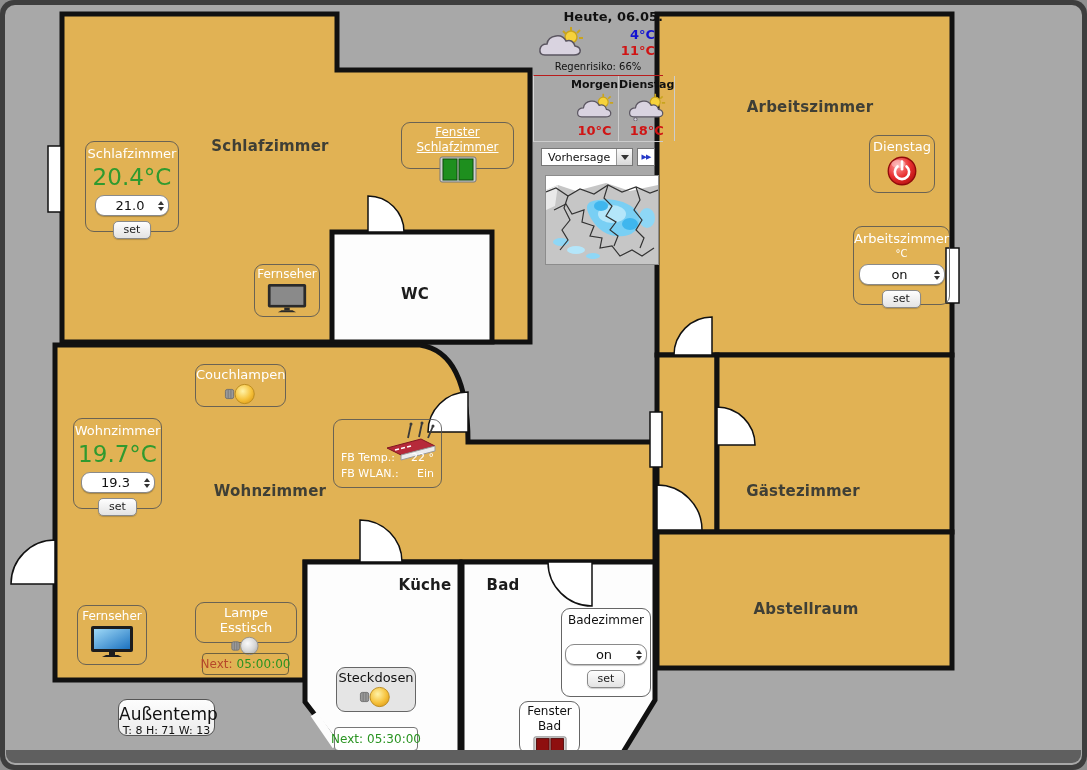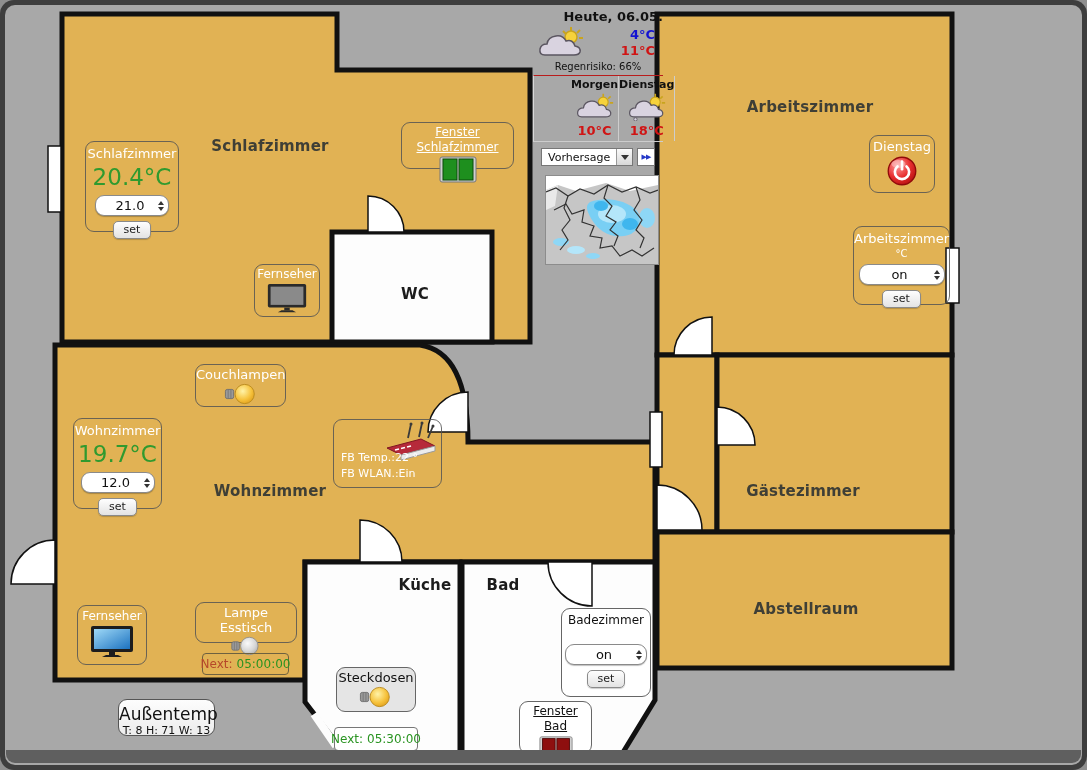--- a/index.html
+++ b/index.html
@@ -43,21 +43,21 @@
   .fc-day{font-size:11px;font-weight:bold;margin-bottom:2px;}
   .fc-temp{font-size:13px;font-weight:bold;color:#d01414;margin-top:2px;}
   .wx-controls{display:flex;align-items:center;gap:4px;margin:6px 0 0 8px;}
   .dropdown{display:flex;align-items:center;background:#fff;border:1px solid #777;height:18px;width:92px;font-size:11px;color:#111;padding-left:6px;box-sizing:border-box;cursor:pointer;}
   .dd-btn{margin-left:auto;width:15px;height:16px;background:linear-gradient(#fafafa,#d8d8d8);border-left:1px solid #999;display:flex;align-items:center;justify-content:center;}
   .dd-tri{width:0;height:0;border-left:4px solid transparent;border-right:4px solid transparent;border-top:5px solid #333;}
   .ff-btn{width:18px;height:18px;background:#fff;border:1px solid #777;color:#2438c8;font-size:7px;letter-spacing:-1px;display:flex;align-items:center;justify-content:center;box-sizing:border-box;cursor:pointer;}
   #radar{position:absolute;left:540px;top:170px;border:1px solid #8c8c8c;}
 
   .fb-rows{position:absolute;left:7px;right:7px;bottom:5px;font-size:11px;}
-  .fb-row{display:flex;justify-content:flex-start;line-height:16px;}
+  .fb-row{display:flex;justify-content:space-between;line-height:16px;}
   .icon-center{display:block;margin:1px auto 0;}
 </style>
 </head>
 <body>
 
 <div id="stage">
 <div id="canvas">
 
   <svg id="floorplan" width="1077" height="760" viewBox="5 5 1077 760">
 
@@ -252,21 +252,21 @@
       <line x1="6" y1="7" x2="6" y2="17" stroke="#777" stroke-width="1"></line>
       <line x1="9" y1="7" x2="9" y2="17" stroke="#777" stroke-width="1"></line>
       <circle cx="24" cy="12" r="10.5" fill="url(#bulbOn1)" stroke="#b98a1e"></circle>
     </svg>
   </div>
 
   <div class="panel" style="left:68px;top:413px;width:89px;height:91px;">
     <div class="panel-title">Wohnzimmer</div>
     <div class="temp-reading">19.7°C</div>
     <div class="stepper">
-      <span class="stepper-value">12.0</span>
+      <span class="stepper-value">19.3</span>
       <span>
             <i class="tri up"></i>
             <i class="tri down"></i>
           </span>
     </div>
     <span class="btn-set">set</span>
   </div>
 
   <div class="panel" style="left:328px;top:414px;width:109px;height:69px;">
     <svg width="58" height="40" viewBox="0 0 58 40" style="position:absolute;right:2px;top:1px;">
@@ -361,21 +361,21 @@
     <div class="stepper" style="width:70px;margin-top:16px;">
       <span class="stepper-value">on</span>
       <span>
             <i class="tri up"></i>
             <i class="tri down"></i>
           </span>
     </div>
     <span class="btn-set">set</span>
   </div>
 
-  <div class="panel dark" style="left:514px;top:696px;width:73px;height:53px;background:#fff;text-decoration:underline;">
+  <div class="panel dark" style="left:514px;top:696px;width:61px;height:53px;background:#fff;">
     <div class="panel-title small" style="padding-top:2px;">Fenster Bad</div>
     <svg class="icon-center" width="34" height="26" viewBox="0 0 38 27">
       <rect x="1" y="1" width="36" height="25" rx="2" fill="#d2d2d2" stroke="#888"></rect>
       <rect x="4" y="3" width="14" height="21" fill="#8e0f0f" stroke="#4d0606"></rect>
       <rect x="20" y="3" width="14" height="21" fill="#8e0f0f" stroke="#4d0606"></rect>
     </svg>
   </div>
 
   <div class="panel dark" style="left:113px;top:694px;width:97px;height:37px;background:linear-gradient(#fdfdfd,#ececec);border-color:#555;">
     <div style="font-size:17px;padding-top:4px;">Außentemp</div>

